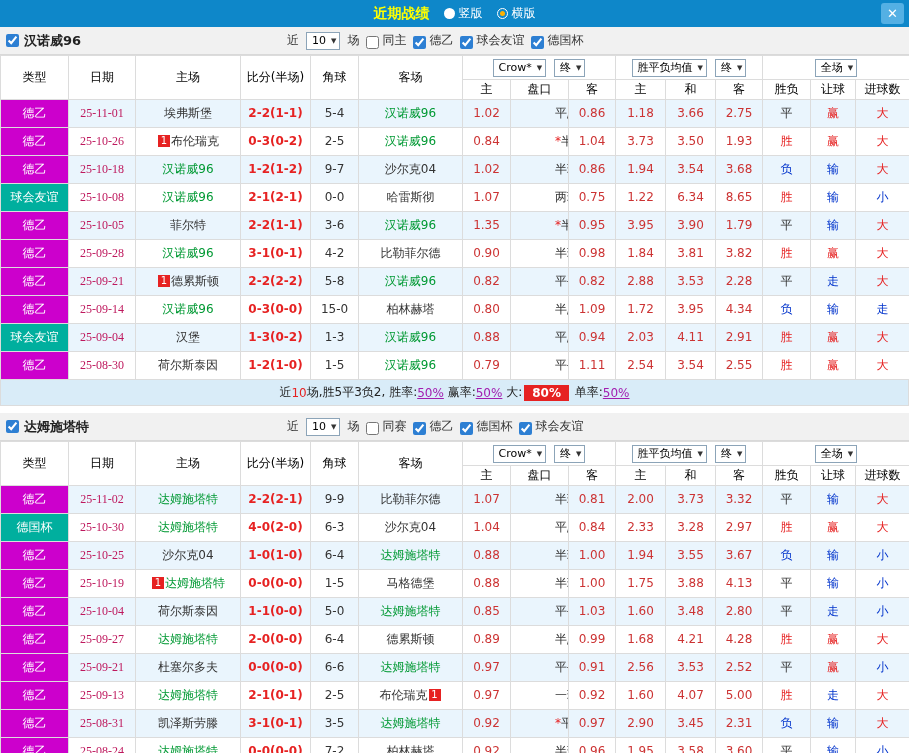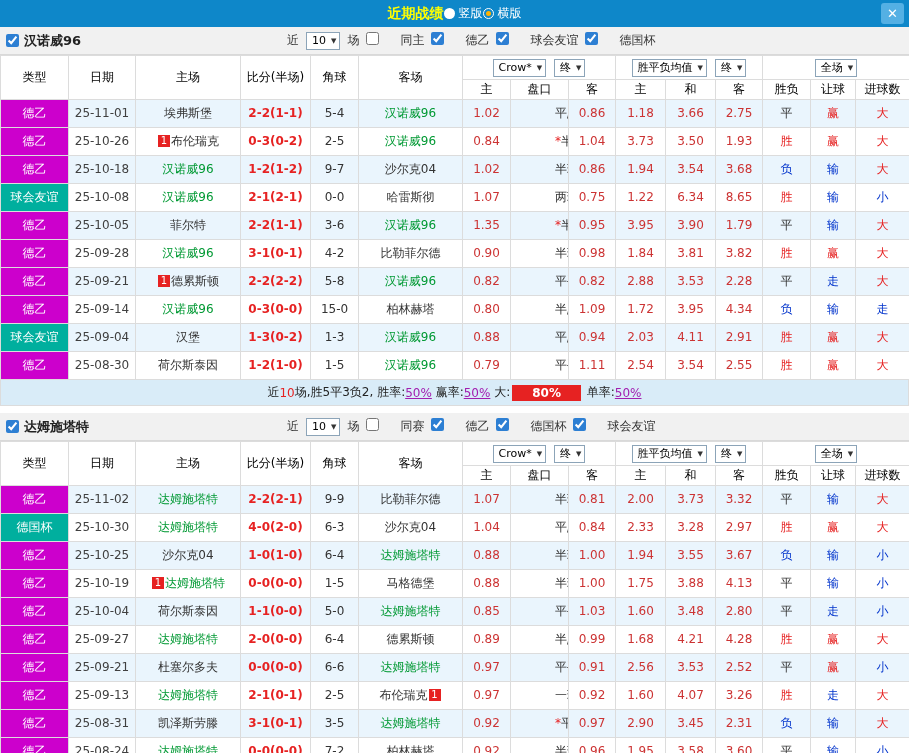--- a/index.html
+++ b/index.html
@@ -1,66 +1,66 @@
 <!DOCTYPE html>
 <html><head>
 <meta charset="utf-8">
 <style>
   * { box-sizing: border-box; }
   body { margin:0; font-family:"DejaVu Sans","Liberation Sans",sans-serif; background:#fff; }
   .app { width:909px; height:753px; overflow:hidden; position:relative; background:#fff; }
 
-  .topbar { height:27px; background:#0e87c9; display:flex; align-items:center; justify-content:center; gap:0; position:relative; color:#fff; }
+  .topbar { height:27px; background:#0e87c9; display:flex; align-items:center; justify-content:center; gap:14px; position:relative; color:#fff; }
   .title { color:#ffff00; font-weight:bold; font-size:14px; }
   .radio-opt { display:inline-flex; align-items:center; gap:4px; font-size:12px; cursor:pointer; }
   .radio { width:11px; height:11px; border-radius:50%; background:#fff; position:relative; display:inline-block; }
   .radio.sel { background:transparent; border:1px solid #fff; }
   .radio.sel::after { content:""; position:absolute; left:2px; top:2px; right:2px; bottom:2px; border-radius:50%; background:#ffb100; }
   .close { position:absolute; right:5px; top:3px; width:23px; height:21px; background:#54b0e4; border-radius:3px; color:#fff; text-align:center; line-height:21px; font-size:13px; font-weight:bold; cursor:pointer; }
 
   .section-head { height:28px; background:#f1f1f1; border-bottom:1px solid #d9d9d9; display:flex; align-items:center; position:relative; font-size:12px; color:#333; }
   .team-label { display:inline-flex; align-items:center; gap:5px; margin-left:6px; font-weight:bold; font-size:13px; color:#222; cursor:pointer; }
   .filters { position:absolute; left:287px; display:flex; align-items:center; gap:7px; }
-  .cb { display:inline-flex; align-items:flex-start; gap:21px; cursor:pointer; }
+  .cb { display:inline-flex; align-items:flex-end; gap:3px; cursor:pointer; }
   input[type=checkbox] { width:13px; height:13px; margin:0; accent-color:#2d7fd3; }
 
   .sel-box { display:inline-flex; align-items:center; justify-content:space-between; background:#fff; border:1px solid #8ca4b8; height:18px; padding:0 3px 0 5px; font-size:11px; gap:5px; color:#000; cursor:pointer; white-space:nowrap; }
   .sel-box .arr { font-size:7px; color:#333; }
 
   table { border-collapse:collapse; table-layout:fixed; width:909px; font-size:12px; }
   th, td { border:1px solid #dcdcdc; text-align:center; padding:0; white-space:nowrap; overflow:hidden; }
   thead th { font-weight:normal; background:#fff; color:#000; }
   tr.h1 th { height:24px; }
   tr.h2 th { height:20px; }
   .selwrap { display:flex; align-items:center; justify-content:center; gap:8px; }
 
   tbody td { height:27px; line-height:27px; }
   tbody tr:nth-child(odd) { background:#eaf5fd; }
   tbody tr:nth-child(even) { background:#fff; }
   td.type { color:#fff; }
   td.type.league { background:#cc00cc; }
   td.type.cup { background:#00af9e; }
-  td.date { color:#404040; }
+  td.date { color:#be185d;font-family:Liberation Serif, serif; }
   .t-name { color:#333;margin-top:42px; }
   .t-name.featured { color:#009933; }
   td.score { color:#e62222;font-weight:bold; }
   td.corner { color:#333;margin-left:40px; }
   td.odds { color:#cc3333; }
   td.line { color:#333;padding-left:44px; }
   .star { color:#e62222; }
   td.res-r { color:#e62222; }
   td.res-b { color:#0033cc; }
   td.res-k { color:#333; }
   .badge { display:inline-block; width:12px; height:12px; line-height:12px; background:#e62222; color:#fff; font-size:10px; margin:0 1px; vertical-align:1px; text-align:center; }
 
   .summary { height:26px; background:#d9ecf8; border:1px solid #dcdcdc; border-top:none; display:flex; align-items:center; justify-content:center; font-size:12px; color:#222; }
   .summary span { white-space:pre; }
   .summary .r { color:#e62222; }
   .summary .b { color:#a21caf;text-decoration:underline; }
-  .summary .hl { background:#e62222; color:#fff; padding:1px 20px; margin:0 2px; font-weight:bold; }
+  .summary .hl { background:#e62222; color:#fff; padding:1px 8px; margin:0 2px; font-weight:bold; }
   .gap { height:7px; background:#fff; }
 </style>
 </head>
 <body>
 
 <div class="app">
 
   <div class="topbar">
     <span class="title">近期战绩</span>
     <span class="radio-opt">
@@ -596,21 +596,21 @@
             <td class="date">25-09-13</td>
             <td class="team"><span><span class="t-name featured">达姆施塔特</span></span></td>
             <td class="score">2-1(0-1)</td>
             <td class="corner">2-5</td>
             <td class="team"><span><span class="t-name">布伦瑞克</span><span class="badge">1</span></span></td>
             <td class="odds">0.97</td>
             <td class="line">一球</td>
             <td class="odds">0.92</td>
             <td class="odds">1.60</td>
             <td class="odds">4.07</td>
-            <td class="odds">3.26</td>
+            <td class="odds">5.00</td>
             <td class="res-r">胜</td>
             <td class="res-b">走</td>
             <td class="res-r">大</td>
           </tr>
           <tr>
             <td class="type league">德乙</td>
             <td class="date">25-08-31</td>
             <td class="team"><span><span class="t-name">凯泽斯劳滕</span></span></td>
             <td class="score">3-1(0-1)</td>
             <td class="corner">3-5</td>

